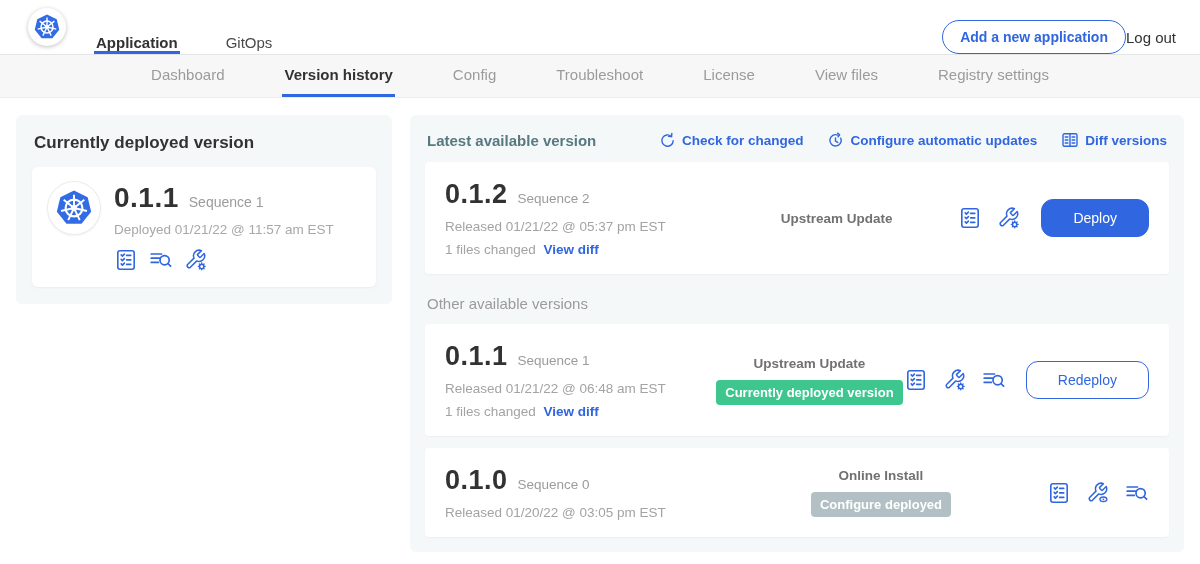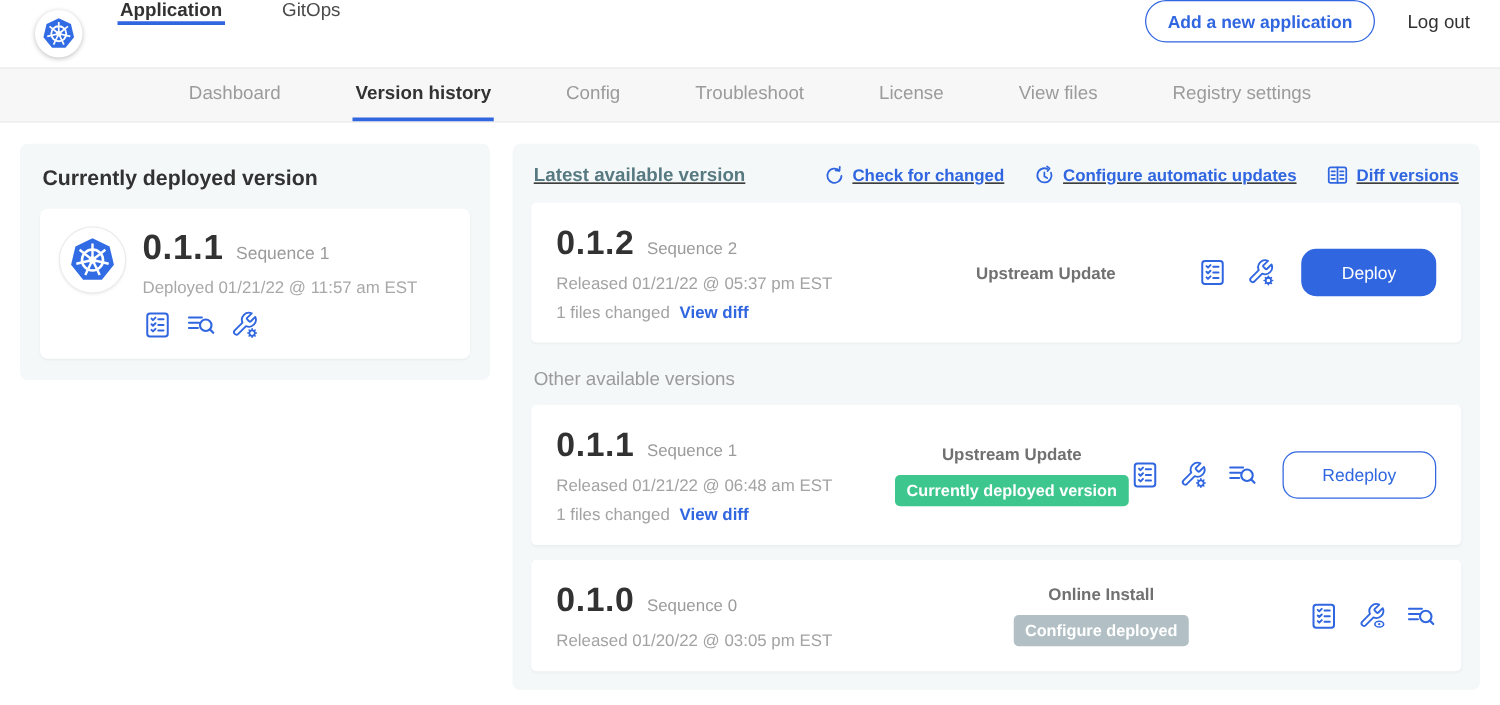--- a/index.html
+++ b/index.html
@@ -10,26 +10,26 @@
     --midgray:#717171;
     --slate:#577981;
     --panel:#f5f8f9;
     --green:#3dc68e;
     --graybadge:#b2c0c5;
   }
   *{box-sizing:border-box;margin:0;padding:0;}
   html,body{width:1200px;height:564px;background:#fff;font-family:"Liberation Sans",sans-serif;overflow:hidden;}
 
   
-  .hdr{height:55px;display:flex;align-items:flex-start;padding:0 24px;border-bottom:1px solid #e5e5e5;background:#fff;}
+  .hdr{height:55px;display:flex;align-items:flex-end;padding:0 24px;border-bottom:1px solid #e5e5e5;background:#fff;}
   .logo-badge{width:38px;height:38px;border-radius:50%;background:#fff;box-shadow:0 1px 4px rgba(0,0,0,.25);display:flex;align-items:center;justify-content:center;align-self:center;margin:0 28px 0 4px;}
   .hdr-tabs{display:flex;align-items:stretch;gap:44px;}
   .hdr-tab{display:flex;align-items:center;font-size:15px;color:#4a4a4a;border-bottom:3px solid transparent;padding:0 2px;cursor:pointer;}
   .hdr-tab.active{color:var(--dark);font-weight:700;border-bottom-color:var(--blue);}
-  .hdr-right{margin-left:auto;display:flex;align-items:center;gap:26px;}
+  .hdr-right{margin-left:auto;display:flex;align-items:center;}
   .pill-btn{border:1px solid var(--blue);color:var(--blue);background:#fff;border-radius:18px;padding:8px 17px;font-size:14px;font-weight:700;font-family:inherit;cursor:pointer;}
   .logout{font-size:15px;color:var(--dark);cursor:pointer;}
 
   
   .subnav{height:43px;background:#f7f7f7;border-bottom:1px solid #ececec;display:flex;justify-content:center;gap:56px;}
   .subnav-tab{display:flex;align-items:center;font-size:15px;color:var(--gray);border-bottom:3px solid transparent;padding:0 2px;cursor:pointer;}
   .subnav-tab.active{color:var(--dark);font-weight:700;border-bottom-color:var(--blue);}
 
   
   main{display:flex;align-items:flex-start;gap:18px;padding:17px 16px;}
@@ -42,21 +42,21 @@
   .big-logo{width:52px;height:52px;border-radius:50%;background:#fff;box-shadow:0 0 0 1px #ececec,0 1px 3px rgba(0,0,0,.12);display:flex;align-items:center;justify-content:center;flex:0 0 auto;}
   .ver-line{display:flex;align-items:baseline;gap:10px;}
   .ver-big{font-size:28px;font-weight:800;color:var(--dark);letter-spacing:.5px;}
   .seq{font-size:14px;color:var(--gray);}
   .when{font-size:13.5px;color:#a8a8a8;margin-top:8px;}
   .icon-row{display:flex;align-items:center;gap:11px;margin-top:11px;color:var(--blue);}
   .icon-btn{display:inline-flex;color:var(--blue);cursor:pointer;}
 
   
   .versions-panel{flex:1;padding:13px 15px 15px;}
-  .panel-head{display:flex;align-items:center;justify-content:space-between;padding:3px 2px 1px;text-decoration:underline;}
+  .panel-head{display:flex;align-items:center;justify-content:space-between;padding:3px 2px 1px;}
   .panel-title{font-size:15px;font-weight:600;color:var(--slate);}
   .panel-actions{display:flex;align-items:center;gap:24px;}
   .plink{display:flex;align-items:center;gap:6px;color:var(--blue);font-size:13.5px;font-weight:600;cursor:pointer;}
   .other-heading{font-size:15px;color:var(--gray);margin:21px 2px 0;}
 
   .version-card{background:#fff;border-radius:4px;box-shadow:0 1px 2px rgba(0,0,0,.04);display:flex;align-items:center;padding:17px 20px;margin-top:12px;}
   .vc-col1{width:252px;}
   .vc-ver{display:flex;align-items:baseline;gap:10px;}
   .vc-big{font-size:27px;font-weight:800;color:var(--dark);letter-spacing:.5px;}
   .vc-seq{font-size:13.5px;color:var(--gray);}

